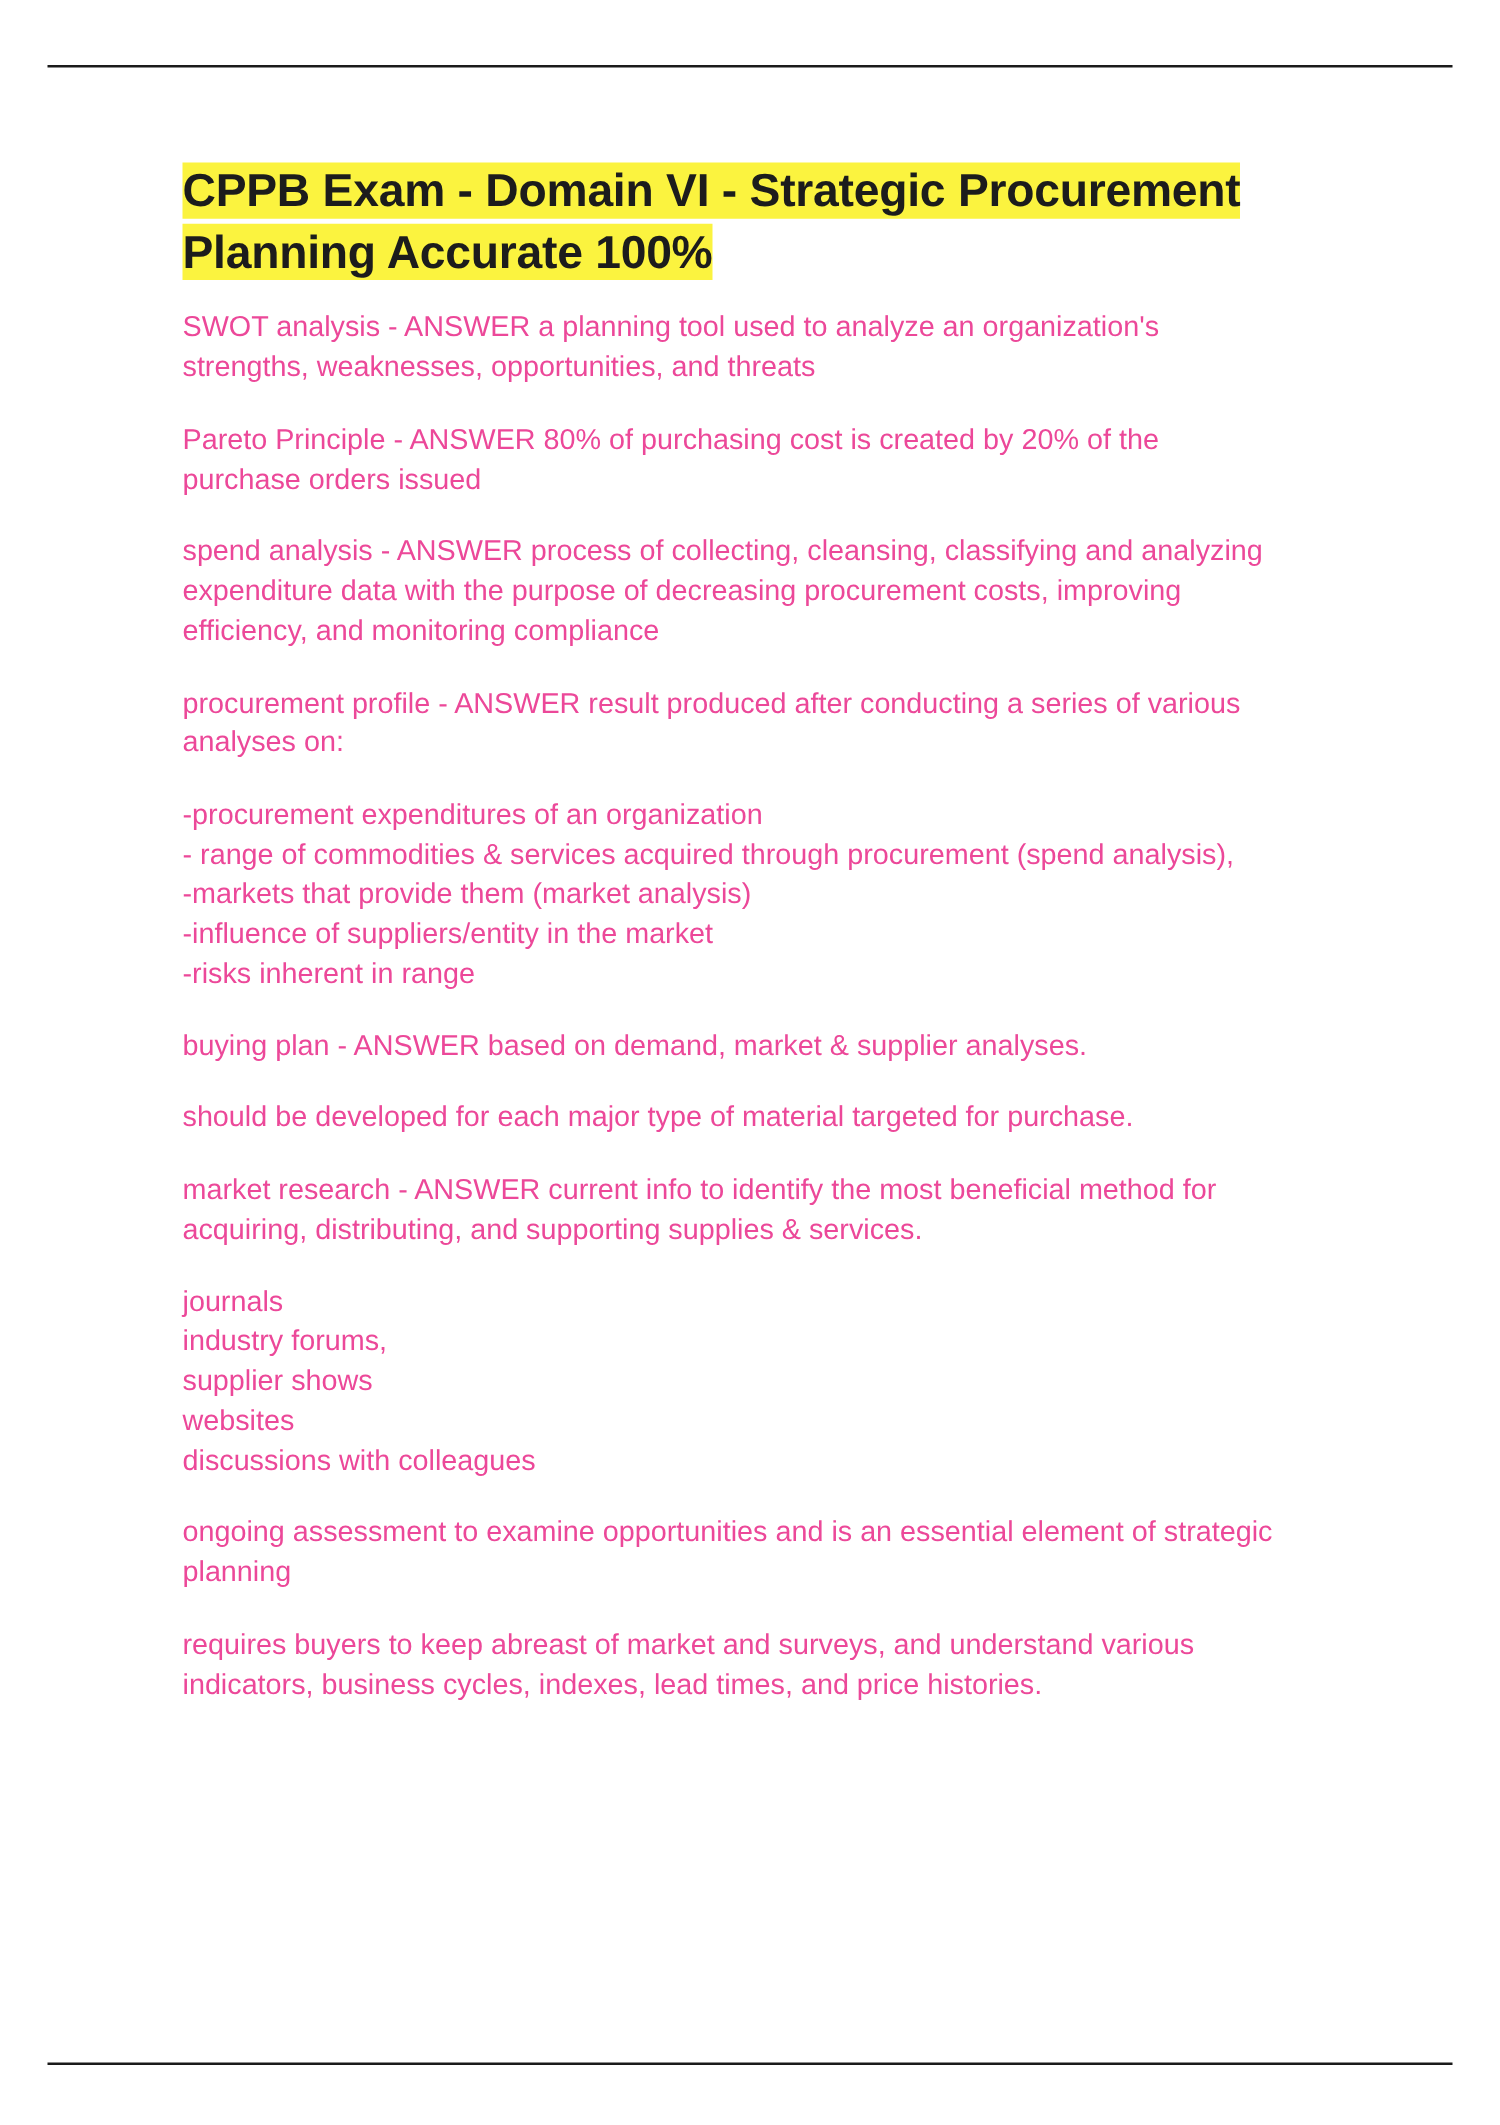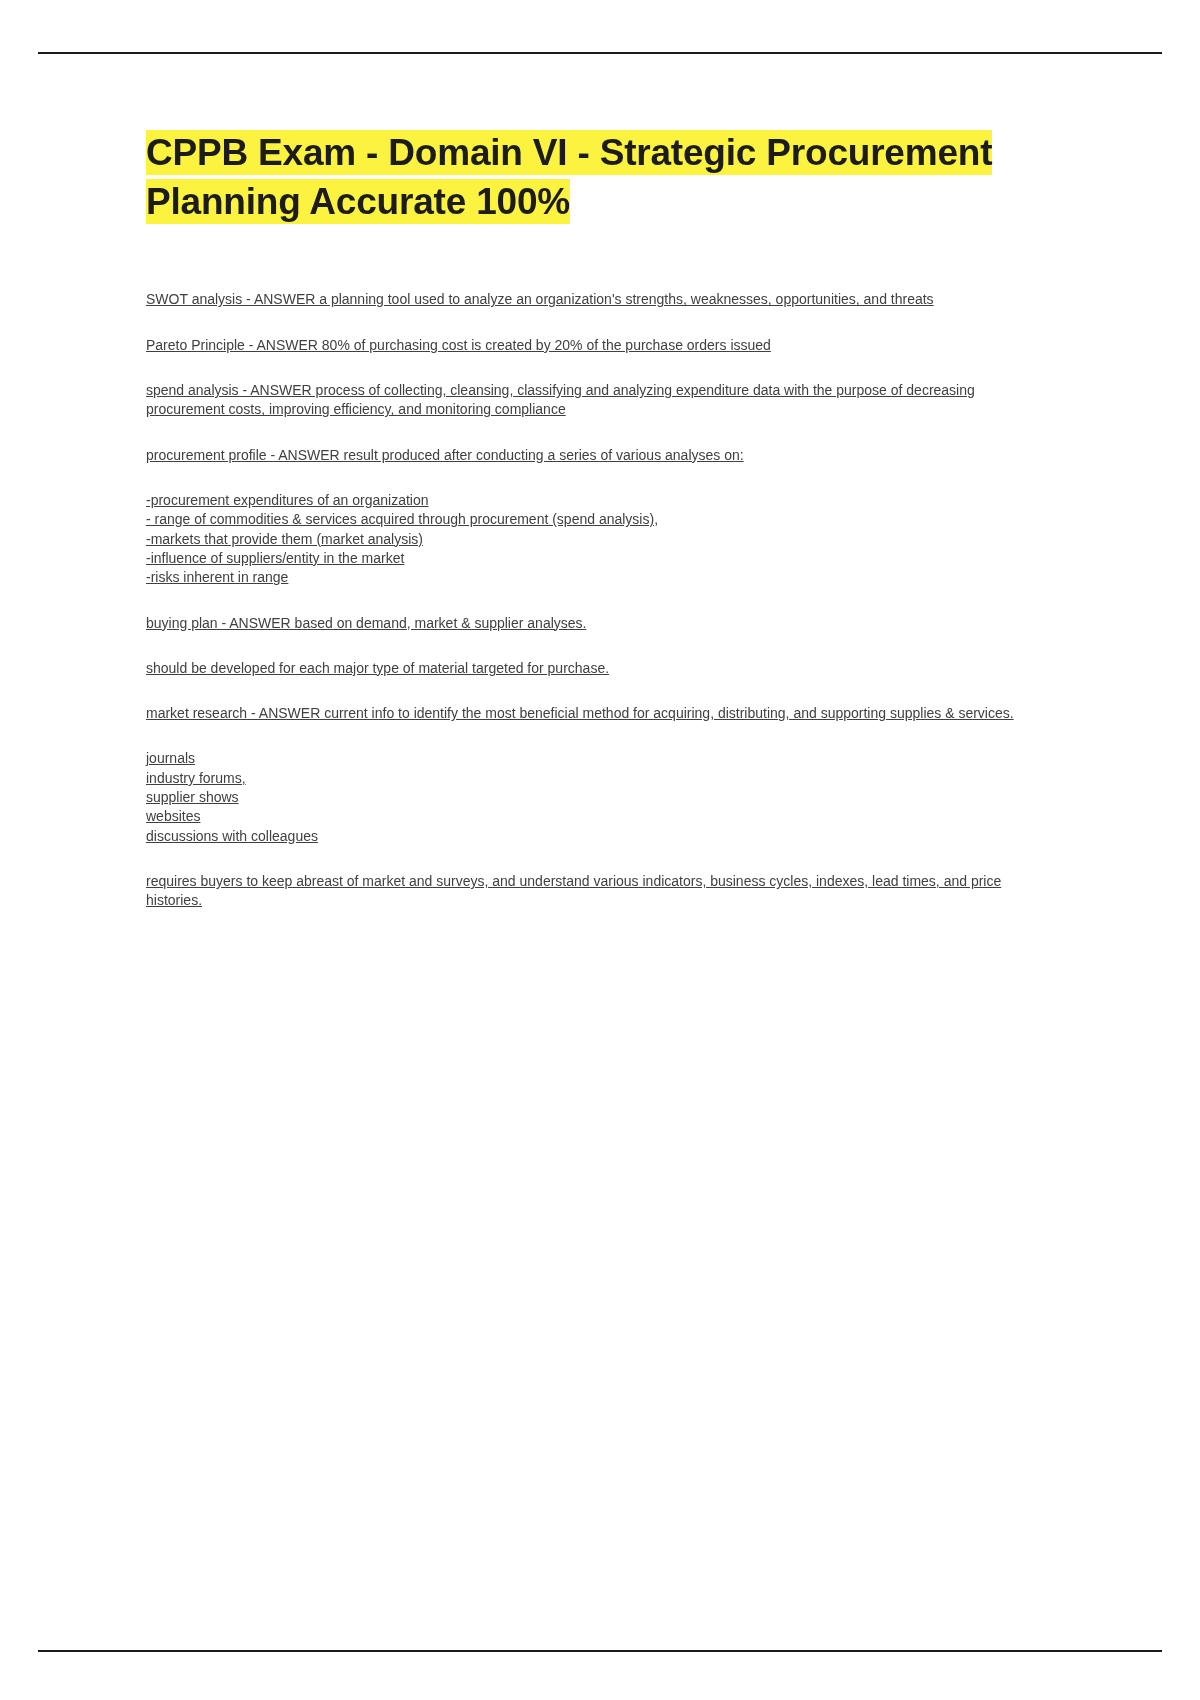--- a/index.html
+++ b/index.html
@@ -35,37 +35,36 @@
     top: 128px;
     width: 920px;
   }
 
   .doc-title {
     font-size: 37px;
     line-height: 1.33;
     font-weight: bold;
     color: #1c1c1c;
     letter-spacing: -0.2px;
-    margin: 0 0 64px 0;
+    margin: 0 0 20px 0;
     max-width: 880px;
   }
   .doc-title .hl {
     background: #fbf33f;
     box-decoration-break: clone;
     -webkit-box-decoration-break: clone;
     padding: 2px 0;
   }
 
   .block {
-    font-size: 14px;
+    font-size: 23px;
     line-height: 1.38;
-    color: #404040;
+    color: #ec4899;
     margin: 0 0 26px 0;
     max-width: 880px;
-    text-decoration: underline;
   }
   .block:last-child { margin-bottom: 16px; }
   .block .line { display: block; }
 </style>
 </head>
 <body>
 
 <div class="page">
 
   <div class="rule rule-top"></div>
@@ -104,20 +103,23 @@
           <span class="line">market research - ANSWER current info to identify the most beneficial method for acquiring, distributing, and supporting supplies &amp; services.</span>
         </p>
         <p class="block">
           <span class="line">journals</span>
           <span class="line">industry forums,</span>
           <span class="line">supplier shows</span>
           <span class="line">websites</span>
           <span class="line">discussions with colleagues</span>
         </p>
         <p class="block">
+          <span class="line">ongoing assessment to examine opportunities and is an essential element of strategic planning</span>
+        </p>
+        <p class="block">
           <span class="line">requires buyers to keep abreast of market and surveys, and understand various indicators, business cycles, indexes, lead times, and price histories.</span>
         </p>
       </div>
 
   </div>
 
   <div class="rule rule-bottom"></div>
 
 </div>
 

